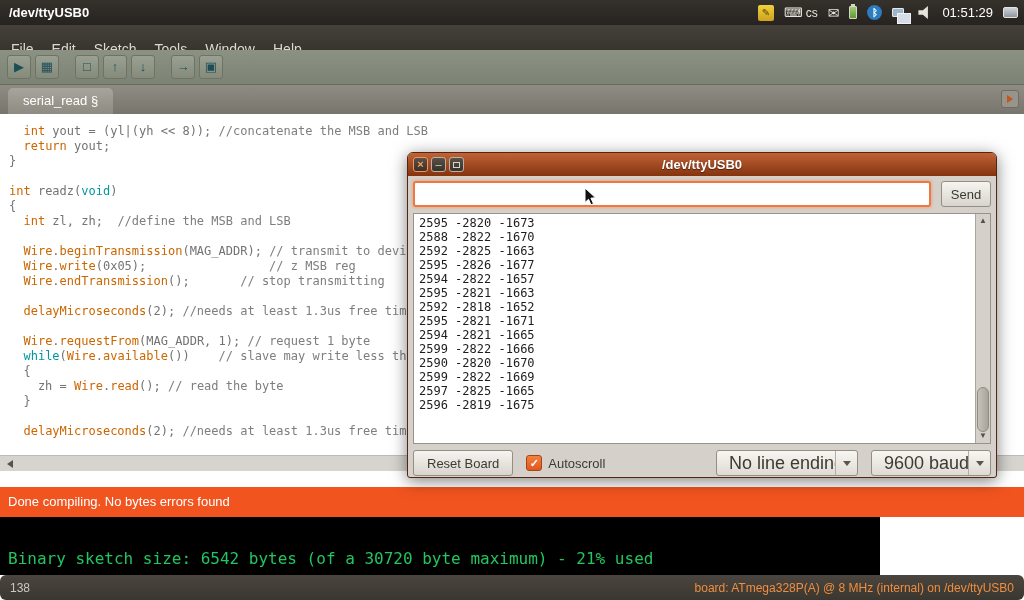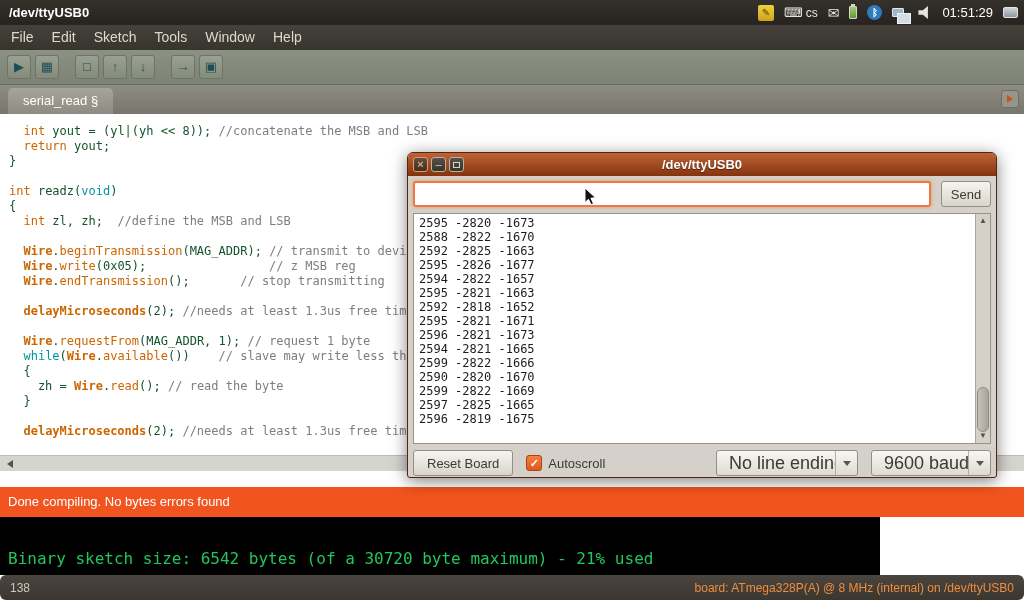--- a/index.html
+++ b/index.html
@@ -27,21 +27,21 @@
        border-radius:1px;position:relative;}
   .net::after{content:"";position:absolute;left:4px;top:4px;width:12px;height:9px;background:#d7dde4;border:1px solid #f0f3f6;}
   .vol{display:inline-block;width:14px;height:13px;background:#e7e3dc;margin-left:4px;
        clip-path:polygon(0 32%,32% 32%,68% 0,68% 100%,32% 68%,0 68%);}
   .clock{color:#fff;font-size:13px;}
   .session{display:inline-block;width:15px;height:11px;border:1px solid #e7e3dc;border-radius:2px;
            background:linear-gradient(#cdd3da,#8e969f);}
 
   
   .menubar{position:absolute;left:0;top:25px;width:1024px;height:25px;background:linear-gradient(#45413a,#38342e);
-           display:flex;align-items:center;padding:12px 2px;z-index:5;}
+           display:flex;padding:12px 2px;z-index:5;}
   .menu-item{color:#ddd9d0;font-size:14px;padding:0 9px;line-height:25px;cursor:default;}
 
   
   .toolbar{position:absolute;left:0;top:50px;width:1024px;height:35px;background:linear-gradient(#8c9283,#7d8374);
            border-bottom:1px solid #666c5e;display:flex;align-items:center;padding:0 7px;z-index:5;}
   .tb-group{display:flex;align-items:center;gap:4px;}
   .tb-btn{width:24px;height:24px;border:1px solid #6e7465;border-radius:3px;
           background:linear-gradient(#9ba192,#858b7b);color:#1d4e57;font-size:13px;line-height:22px;
           text-align:center;}
   .tb-btn.gap{margin-left:12px;}
@@ -53,24 +53,24 @@
   .tab-menu-btn{position:absolute;right:5px;top:5px;width:18px;height:18px;background:#97958b;
                 border:1px solid #6f6d63;border-radius:3px;display:flex;align-items:center;justify-content:center;}
   .tab-menu-arrow{width:0;height:0;border-left:6px solid #c2571c;border-top:4px solid transparent;
                   border-bottom:4px solid transparent;}
 
   
   .editor{position:absolute;left:0;top:114px;width:1024px;height:373px;background:#fff;overflow:hidden;z-index:1;}
   .code{padding:10px 0 0 9px;font-family:"DejaVu Sans Mono","Liberation Mono",monospace;font-size:12px;
         line-height:15px;white-space:pre;}
   .code-line{height:15px;}
-  .tok-pl{color:#14532d;}
+  .tok-pl{color:#737373;}
   .tok-kw{color:#cc6600;}
   .tok-kw3{color:#00979c;}
-  .tok-fn{color:#cc6600;font-weight:bold;text-align:right;}
+  .tok-fn{color:#cc6600;font-weight:normal;text-align:right;}
   .tok-fn2{color:#cc6600;}
   .tok-cm{color:#7e7e7e;}
   .hscroll{position:absolute;left:0;top:455px;width:1024px;height:16px;background:#d6d4cf;
            border-top:1px solid #bdbbb6;z-index:2;}
   .hs-arrow{position:absolute;left:7px;top:4px;width:0;height:0;border-right:6px solid #55534c;
             border-top:4px solid transparent;border-bottom:4px solid transparent;}
 
   
   .status-strip{position:absolute;left:0;top:487px;width:1024px;height:30px;background:#f1541f;z-index:5;
                 color:#fff;font-size:13px;line-height:30px;padding-left:8px;}
@@ -223,21 +223,20 @@
       <div class="sm-output-wrap">
         <div class="sm-output">
             <div class="sm-line">2595 -2820 -1673</div>
             <div class="sm-line">2588 -2822 -1670</div>
             <div class="sm-line">2592 -2825 -1663</div>
             <div class="sm-line">2595 -2826 -1677</div>
             <div class="sm-line">2594 -2822 -1657</div>
             <div class="sm-line">2595 -2821 -1663</div>
             <div class="sm-line">2592 -2818 -1652</div>
             <div class="sm-line">2595 -2821 -1671</div>
-            <div class="sm-line">2596 -2821 -1673</div>
             <div class="sm-line">2594 -2821 -1665</div>
             <div class="sm-line">2599 -2822 -1666</div>
             <div class="sm-line">2590 -2820 -1670</div>
             <div class="sm-line">2599 -2822 -1669</div>
             <div class="sm-line">2597 -2825 -1665</div>
             <div class="sm-line">2596 -2819 -1675</div>
           </div>
         <div class="sm-scrollbar">
           <div class="sb-btn up">▲</div>
           <div class="sb-thumb"></div>

